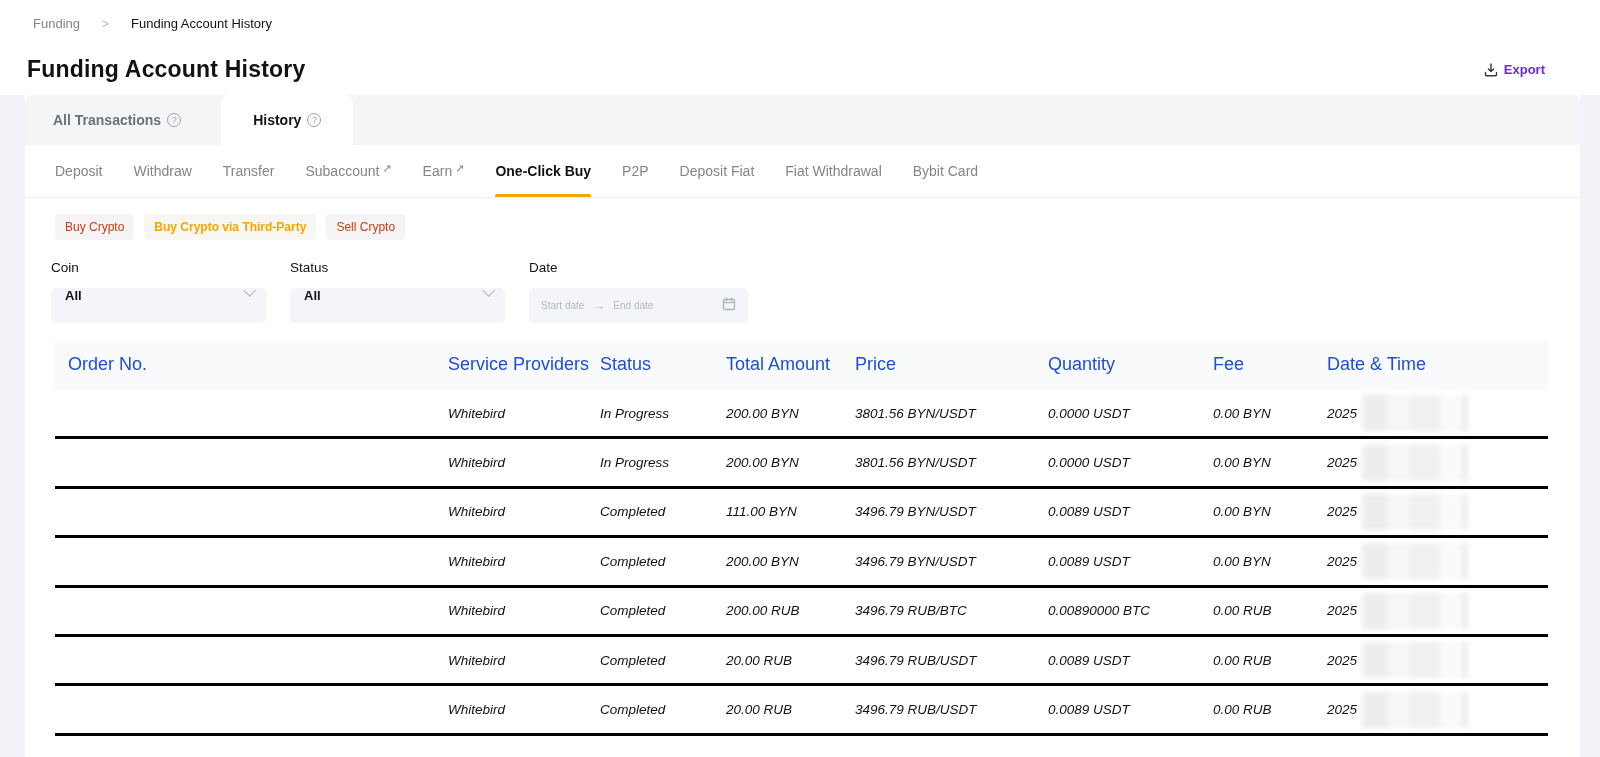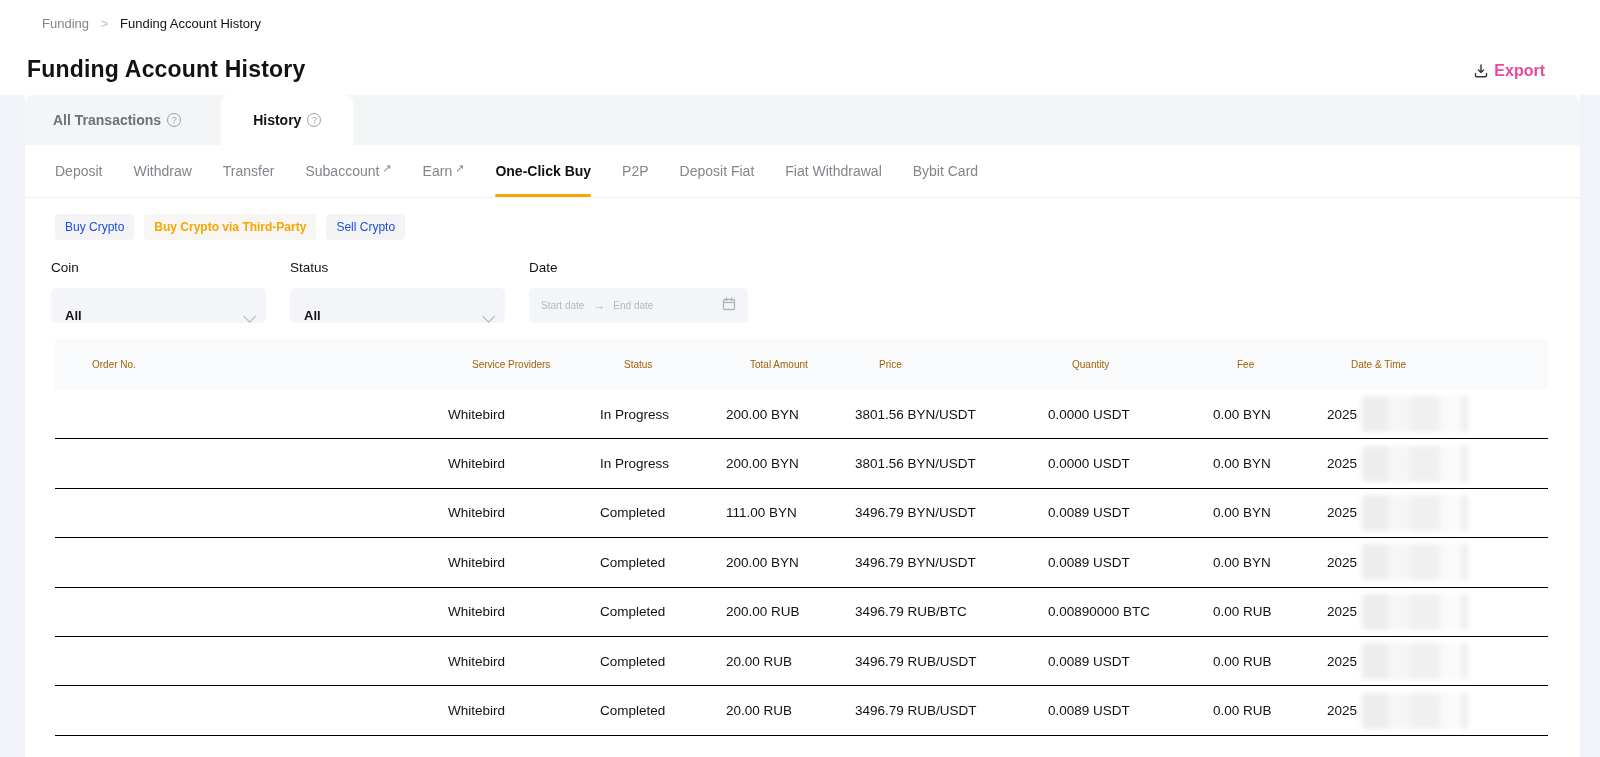--- a/index.html
+++ b/index.html
@@ -12,29 +12,29 @@
     overflow:hidden;
   }
   .page { position:absolute; inset:0; }
 
   
   .gutter { position:absolute; top:95px; bottom:0; background:#f1f3f8; }
   .gutter.left  { left:0; width:25px; }
   .gutter.right { right:0; width:20px; }
 
   
-  .breadcrumb { position:absolute; left:42px; top:16px; font-size:13px; display:flex; align-items:flex-end; gap:12px; }
+  .breadcrumb { position:absolute; left:33px; top:16px; font-size:13px; display:flex; align-items:flex-end; gap:22px; }
   .breadcrumb .parent { color:#81858c; cursor:pointer; }
   .breadcrumb .sep { color:#b3b7be; font-size:12px; }
   .breadcrumb .current { color:#121214; font-weight:500; }
 
   
   .title { position:absolute; left:27px; top:56px; font-size:23px; font-weight:700; letter-spacing:.2px; }
   .export-btn { position:absolute; right:55px; top:62px; display:flex; align-items:center; gap:6px;
-    font-size:16px; font-weight:700; color:#ec4899; cursor:pointer; background:none; border:none; }
+    font-size:13px; font-weight:700; color:#6d28d9; cursor:pointer; background:none; border:none; }
   .export-btn svg { display:block; }
 
   
   .card { position:absolute; left:25px; right:20px; top:95px; bottom:0; background:#ffffff; }
 
   
   .tabbar { position:relative; height:50px; background:#f3f5f7; border-radius:8px 8px 0 0; display:flex; }
   .tab { display:flex; align-items:center; gap:6px; font-size:14px; padding:0 40px; cursor:pointer; }
   .tab.inactive { color:#6d7178; font-weight:600; padding-left:28px; }
   .tab.active { background:#ffffff; color:#121214; font-weight:700; border-radius:8px 8px 0 0; padding:0 32px; }
@@ -46,49 +46,49 @@
     border-bottom:1px solid #eef0f2; }
   .subtab { position:relative; font-size:14px; color:#81858c; cursor:pointer; height:100%;
     display:flex; align-items:center; gap:3px;text-align:center; }
   .subtab .ext { font-size:11px; color:#81858c; position:relative; top:-3px; }
   .subtab.active { color:#121214; font-weight:700; }
   .subtab.active::after { content:""; position:absolute; left:0; right:0; bottom:0;
     height:3px; background:#f7a600; border-radius:2px; }
 
   
   .pills { display:flex; gap:10px; padding:16px 30px 0 30px; }
-  .pill { font-size:12px; color:#1d4ed8; background:#f4f4f6; border-radius:4px;
+  .pill { font-size:12px; color:#c2410c; background:#f4f4f6; border-radius:4px;
     padding:6px 10px; cursor:pointer; white-space:nowrap; }
   .pill.active { color:#f7a600; font-weight:700; background:#f7f6f3; }
 
   
   .filters { display:flex; gap:24px; padding:20px 30px 0 26px; }
   .filter-field { display:flex; flex-direction:column; gap:13px; }
   .filter-label { font-size:13.5px; color:#121214; }
   .select-box { width:215px; height:35px; background:#f3f5f8; border-radius:5px;
-    display:flex; align-items:flex-end; justify-content:space-between; padding:0 14px; cursor:pointer; }
+    display:flex; align-items:flex-start; justify-content:space-between; padding:0 14px; cursor:pointer; }
   .select-box .value { font-size:13px; font-weight:700; color:#121214; }
   .chev { width:9px; height:9px; border-right:1.5px solid #aeb2ba; border-bottom:1.5px solid #aeb2ba;
     transform:rotate(45deg) translateY(-3px); }
   .date-box { width:219px; height:35px; background:#f3f5f8; border-radius:5px;
     display:flex; align-items:center; padding:0 12px; gap:8px; cursor:pointer; }
   .date-box .ph { font-size:10px; color:#b4b8bf; }
   .date-box .arrow { color:#b4b8bf; font-size:13px; }
   .date-box .cal { margin-left:auto; }
 
   
   .table { margin:16px 0 0 30px; width:1493px; }
   .t-header, .t-row {
     display:grid;
     grid-template-columns:380px 152px 126px 129px 193px 165px 114px 1fr;
     padding-left:13px;
   }
   .t-header { height:51px; background:#f9fafb; align-items:center; }
-  .t-header .h-cell { font-size:10px; color:#a16207;margin-left:24px; }
-  .t-row { height:49.4px; align-items:center; border-bottom:1px solid #000000; }
+  .t-header .h-cell { font-size:18px; color:#1d4ed8; }
+  .t-row { height:49.4px; align-items:center; border-bottom:3px solid #000000;font-style:italic; }
   .t-row .cell { font-size:13.5px; color:#121214; font-weight:500; }
   .redacted {
     width:256px; height:21px; border-radius:2px;
     background:repeating-linear-gradient(90deg,#e8e8e8 0 30px,#f3f3f3 30px 55px,#ebebeb 55px 86px,#f6f6f6 86px 112px);
     filter:blur(2.5px);
   }
   .cell.date-cell { display:flex; align-items:center; }
   .date-redacted {
     width:106px; height:36px; margin-left:5px; border-radius:2px;
     background:repeating-linear-gradient(90deg,#ededed 0 26px,#f6f6f6 26px 48px,#f0f0f0 48px 78px,#fafafa 78px 100px);

